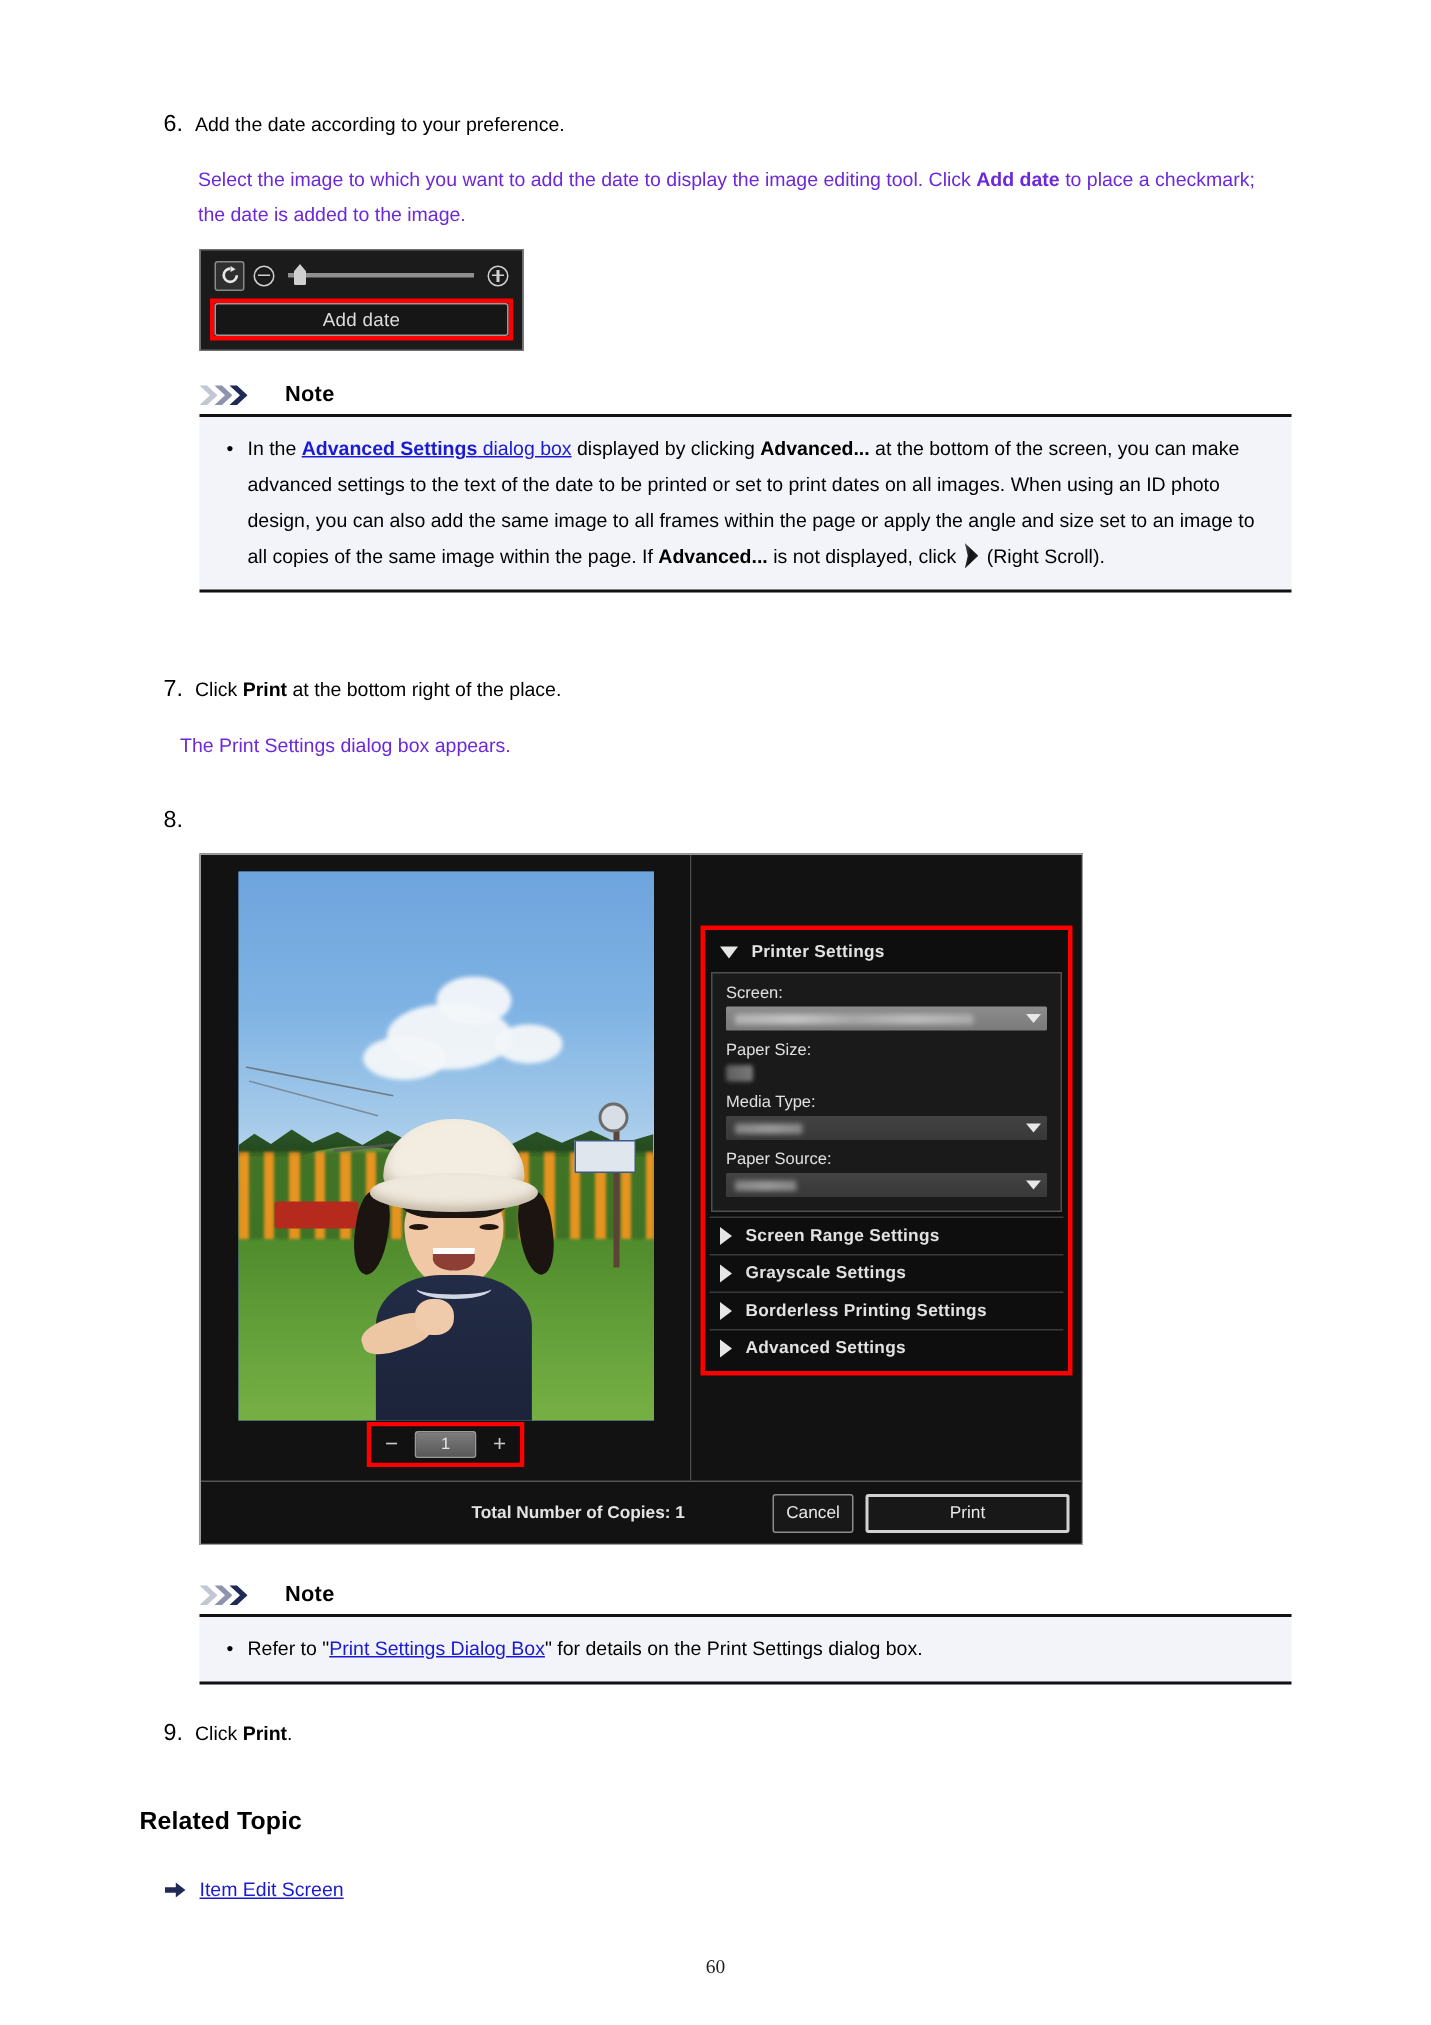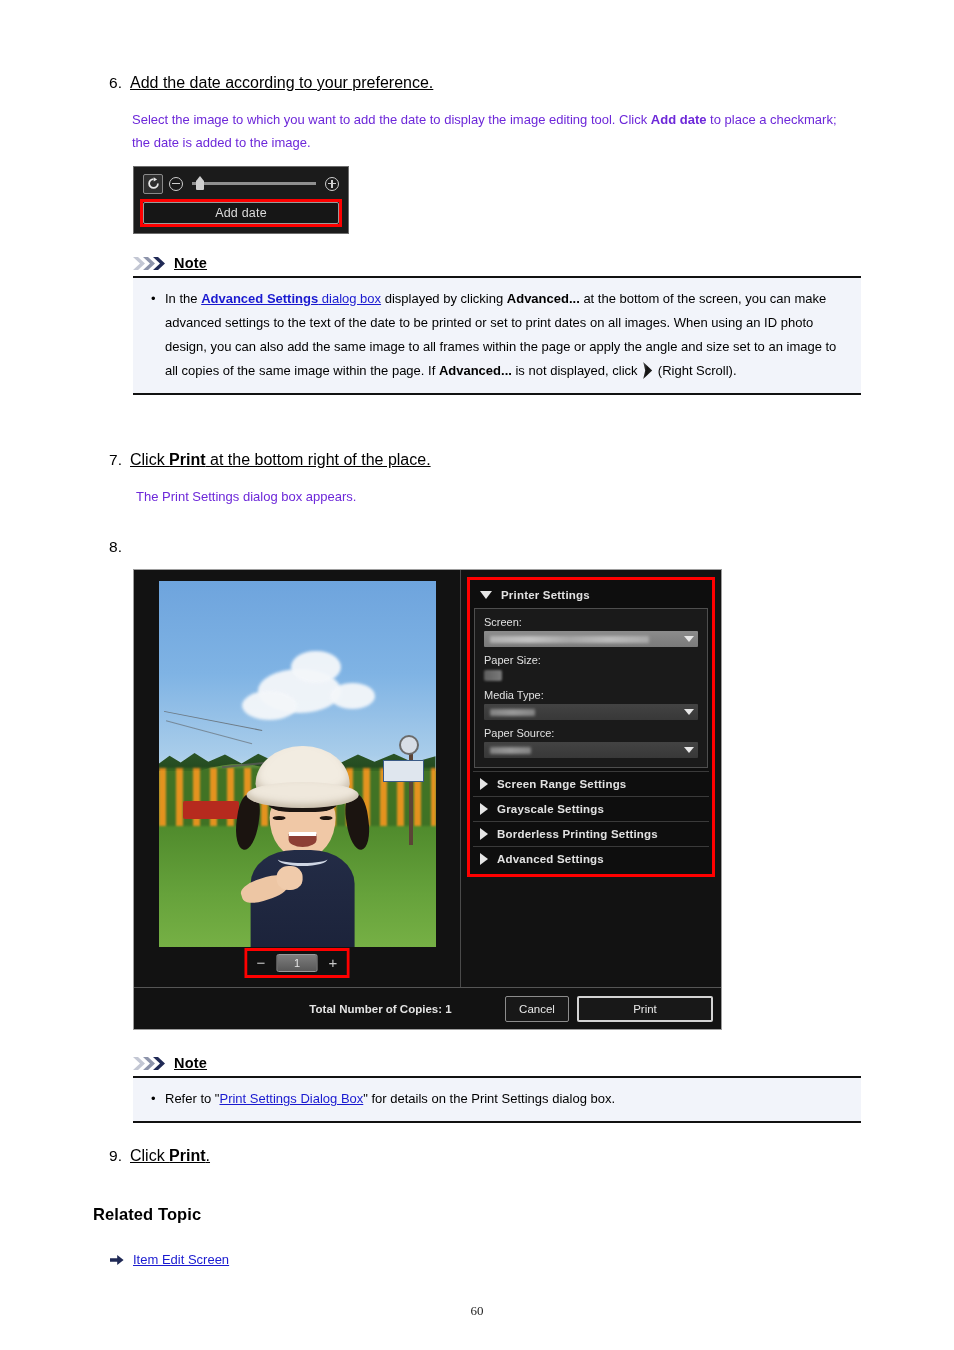--- a/index.html
+++ b/index.html
@@ -24,45 +24,43 @@
   }
   .step-num {
     width: 30px;
     text-align: right;
     font-size: 15.5px;
     line-height: 21px;
     padding-right: 8px;
     flex: none;
   }
   .step-title {
-    font-size: 16px;
+    font-size: 13px;
     line-height: 21px;
-    text-decoration: underline;
   }
   .body-text {
     position: absolute;
     font-size: 13px;
     line-height: 23px;
     color: #6d28d9;
   }
   b { font-weight: bold; }
 
   a.link {
     color: #1a1ad0;
     text-decoration: underline;
   }
 
   
   .note-wrap { position: absolute; }
   .note-head {
     display: flex;
     align-items: center;
-    gap: 7px;
+    gap: 23px;
     height: 20px;
-    text-decoration: underline;
   }
   .chev-group { display: flex; align-items: center; }
   .note-title {
     font-size: 14.5px;
     font-weight: bold;
     letter-spacing: .2px;
   }
   .note-body {
     border-top: 2px solid #111;
     border-bottom: 2px solid #111;
@@ -360,20 +358,21 @@
   .dlg-right {
     flex: 1;
     background: #121212;
     position: relative;
     padding: 7px 6px 0 6px;
   }
   .settings-redbox {
     border: 3px solid #ff0000;
     padding: 3px;
     background: #0e0e0e;
+    margin-top: 40px;
   }
   .sec-head {
     display:flex; align-items:center; gap:9px;
     height:24px; padding-left:7px;
     color:#e2e2e2; font-size:11.5px; font-weight:bold;
     letter-spacing:.2px;
   }
   .tri-down {
     width:0;height:0;border-left:6px solid transparent;border-right:6px solid transparent;
     border-top:8px solid #e6e6e6;
@@ -438,21 +437,21 @@
   .btn {
     height:26px;
     background:#181818;
     border:1px solid #8c8c8c;
     border-radius:2px;
     color:#e8e8e8;
     font-size:11.5px;
     display:flex; align-items:center; justify-content:center;
     margin-left:8px;
   }
-  .btn.cancel { width:64px; }
+  .btn.cancel { width:54px; }
   .btn.print  { width:136px; border:2px solid #d2d2d2; }
 </style>
 </head>
 <body>
 
 <div class="page">
 
   <div class="step" style="left:100px; top:72px; width:760px;">
     <div class="step-num">6.</div>
     <div class="step-title">Add the date according to your preference.</div>
@@ -494,21 +493,21 @@
     </div>
     <div class="note-body">
       <div class="note-li"><span>In the </span><a class="link" href="#"><b>Advanced Settings</b><span> dialog box</span></a><span> displayed by clicking </span><b>Advanced...</b><span> at the bottom of the screen, you can make advanced settings to the text of the date to be printed or set to print dates on all images. When using an ID photo design, you can also add the same image to all frames within the page or apply the angle and size set to an image to all copies of the same image within the page. If </span><b>Advanced...</b><span> is not displayed, click </span><span class="rscroll-glyph"></span><span> (Right Scroll).</span></div>
     </div>
   </div>
 
   <div class="step" style="left:100px; top:449px; width:760px;">
     <div class="step-num">7.</div>
     <div class="step-title"><span>Click </span><b>Print</b><span> at the bottom right of the place.</span></div>
   </div>
-  <div class="body-text" style="left:136px; top:485px; width:718px;">The Print Settings dialog box appears.</div>
+  <div class="body-text" style="left:120px; top:485px; width:718px;">The Print Settings dialog box appears.</div>
 
   <div class="step" style="left:100px; top:536px; width:760px;">
     <div class="step-num">8.</div>
   </div>
 
   <div class="fig-dialog" style="left:133px; top:569px; width:589px; height:461px;">
 
     <div class="dlg-main">
 
       <div class="dlg-left">

